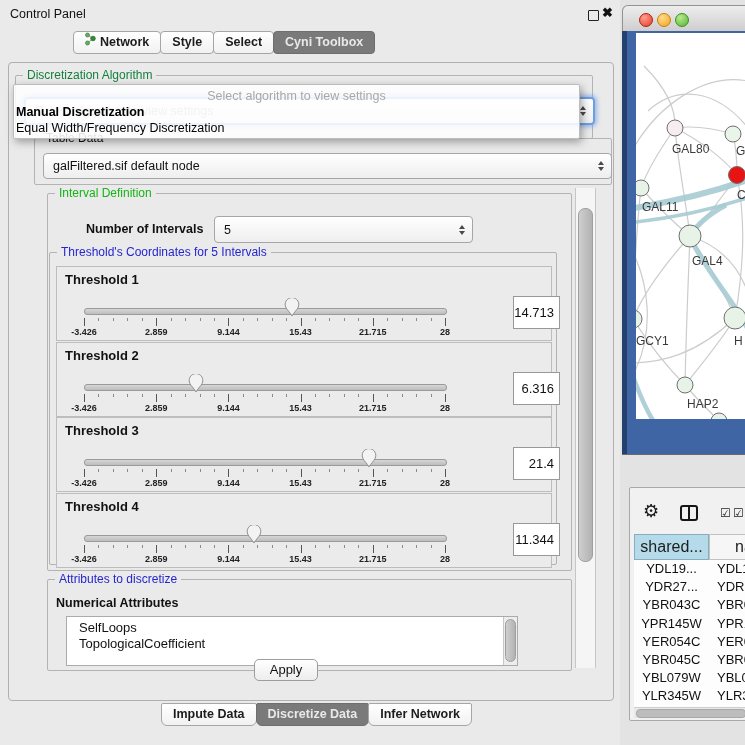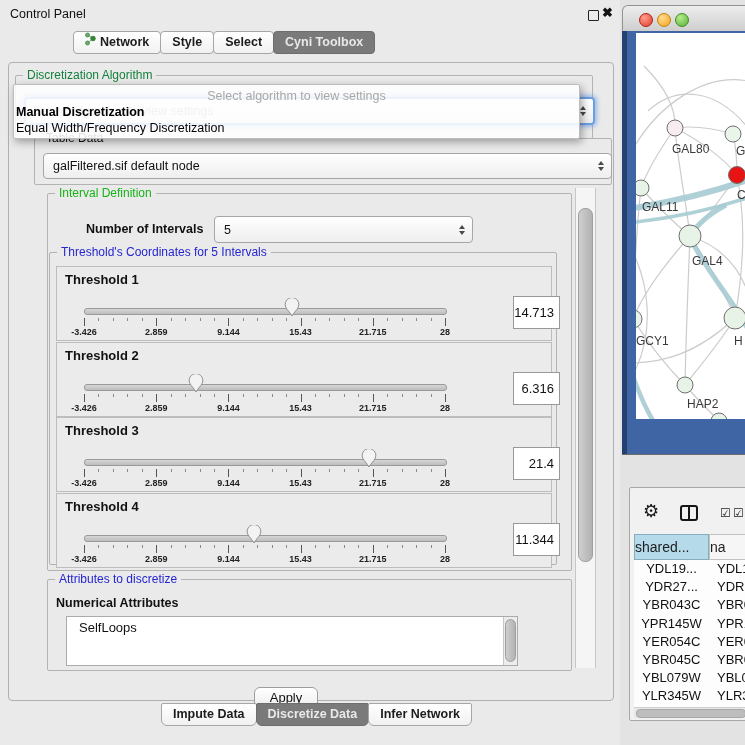--- a/index.html
+++ b/index.html
@@ -77,21 +77,21 @@
   #net-body-dark{position:absolute;left:0;top:0;width:5px;height:423px;background:#24406e;}
   #net-canvas{position:absolute;left:14px;top:2px;width:109px;height:386px;background:#ffffff;overflow:hidden;}
   #tp-bar{position:absolute;left:0;top:455px;width:125px;height:28px;background:#e2e2e2;}
   #tp-title{position:absolute;left:15px;top:7px;font-size:12.5px;color:#222;}
   #tp-box{position:absolute;left:9px;top:487px;width:119px;height:232px;background:#f1f1f1;
           border:1px solid #a8a8a8;border-radius:2px;}
   #gear-icon{position:absolute;left:13px;top:14px;font-size:18px;line-height:18px;color:#1a1a1a;}
   #split-icon{position:absolute;left:50px;top:17px;width:14px;height:12px;border:2px solid #151515;border-radius:3px;}
   #split-icon-bar{position:absolute;left:6px;top:0;width:2px;height:12px;background:#151515;}
   .cb-icon{position:absolute;top:19px;font-size:12px;color:#222;line-height:12px;}
-  .th-cell{position:absolute;top:46px;height:24px;line-height:24px;font-size:14px;color:#1d1d1d;text-align:left;}
+  .th-cell{position:absolute;top:46px;height:24px;line-height:24px;font-size:16px;color:#1d1d1d;text-align:center;}
   #th-c1{left:4px;width:73px;background:#b5dbea;border:1px solid #87aebf;}
   #th-c2{left:79px;width:68px;background:#f6f6f6;border:1px solid #c2c2c2;}
   #tbl-rows{position:absolute;left:4px;top:72px;width:115px;height:147px;background:#fdfdfd;overflow:hidden;}
   .trow{position:relative;height:18.2px;}
   .trow .c1{position:absolute;left:0;top:0;width:75px;text-align:center;font-size:13px;color:#111;line-height:18px;}
   .trow .c2{position:absolute;left:83px;top:0;font-size:13px;color:#111;line-height:18px;white-space:nowrap;}
   #tbl-hscroll{position:absolute;left:4px;top:219px;width:114px;height:10px;background:#e8e8e8;border-top:1px solid #cfcfcf;}
   #tbl-hthumb{position:absolute;left:2px;top:1px;width:108px;height:7px;border-radius:4px;background:#bdbdbd;border:1px solid #a8a8a8;}
   .netlabel{font-size:12px;fill:#3a3a3a;}
 </style>
@@ -331,32 +331,33 @@
             </div>
         </div>
       </div>
 
       <div class="group" style="left:38px;top:516px;width:523px;height:90px;">
         <span class="group-title gt-blue">Attributes to discretize</span>
         <span class="abs" style="left:8px;top:16px;font-size:12.5px;font-weight:bold;color:#111;">Numerical Attributes</span>
         <div id="attr-listbox">
           <div id="attr-list" style="padding-top:3px;">
               <div class="list-item">SelfLoops</div>
+              <div class="list-item">TopologicalCoefficient</div>
             </div>
           <div class="sb-track-v" style="left:436px;top:0;width:13px;height:48px;background:#ededed;">
             <div class="sb-thumb-v" style="left:1px;top:2px;width:9px;height:41px;"></div>
           </div>
         </div>
       </div>
 
       <div class="sb-track-v" style="left:566px;top:125px;width:19px;height:480px;">
         <div class="sb-thumb-v" style="left:2px;top:20px;width:13px;height:352px;"></div>
       </div>
 
-      <div class="mac-btn" style="left:245px;top:624px;width:62px;height:20px;line-height:20px;border-radius:6px;">Apply</div>
+      <div class="mac-btn" style="left:245px;top:596px;width:62px;height:20px;line-height:20px;">Apply</div>
     </div>
 
     <div id="bottom-tabs" class="tabrow" style="left:142px;top:703px;">
         <div class="tab" style="border-radius: 2px 2px 6px 6px; margin-left: 19px;">
           <span>Impute Data</span>
         </div>
         <div class="tab sel" style="border-radius: 2px 2px 6px 6px;">
           <span>Discretize Data</span>
         </div>
         <div class="tab" style="border-radius: 2px 2px 6px 6px;">

